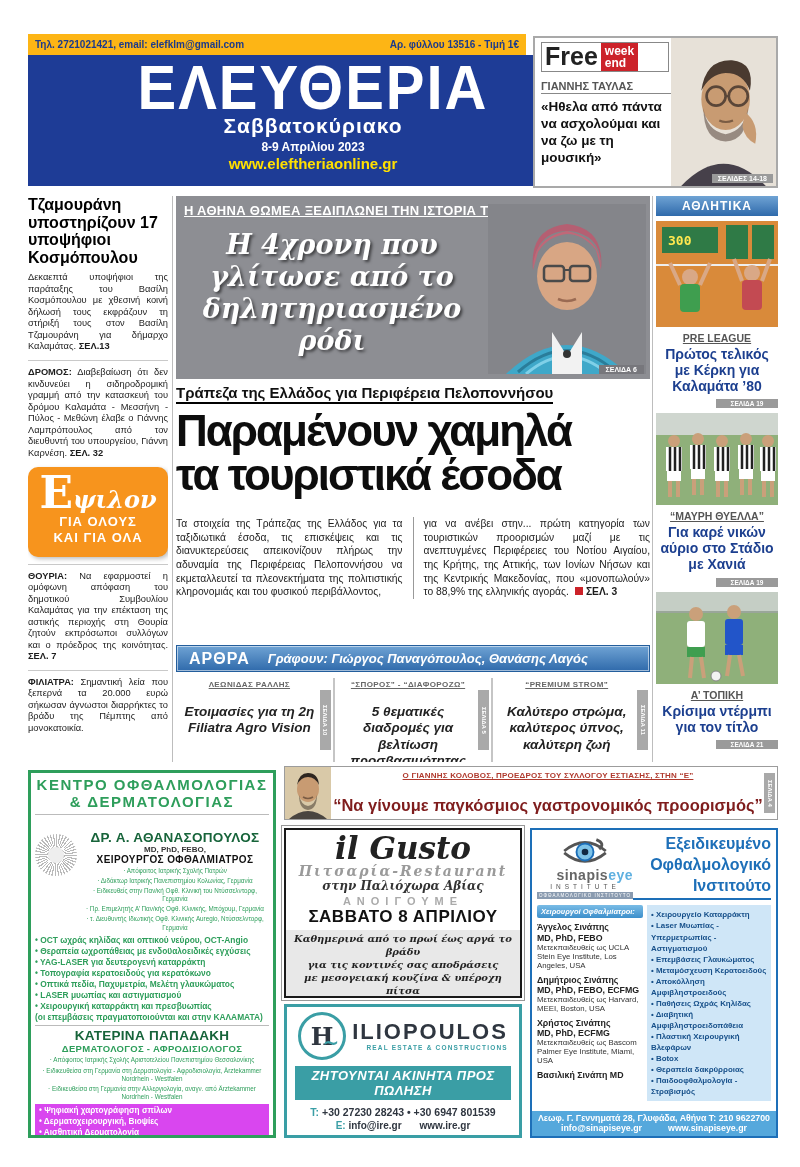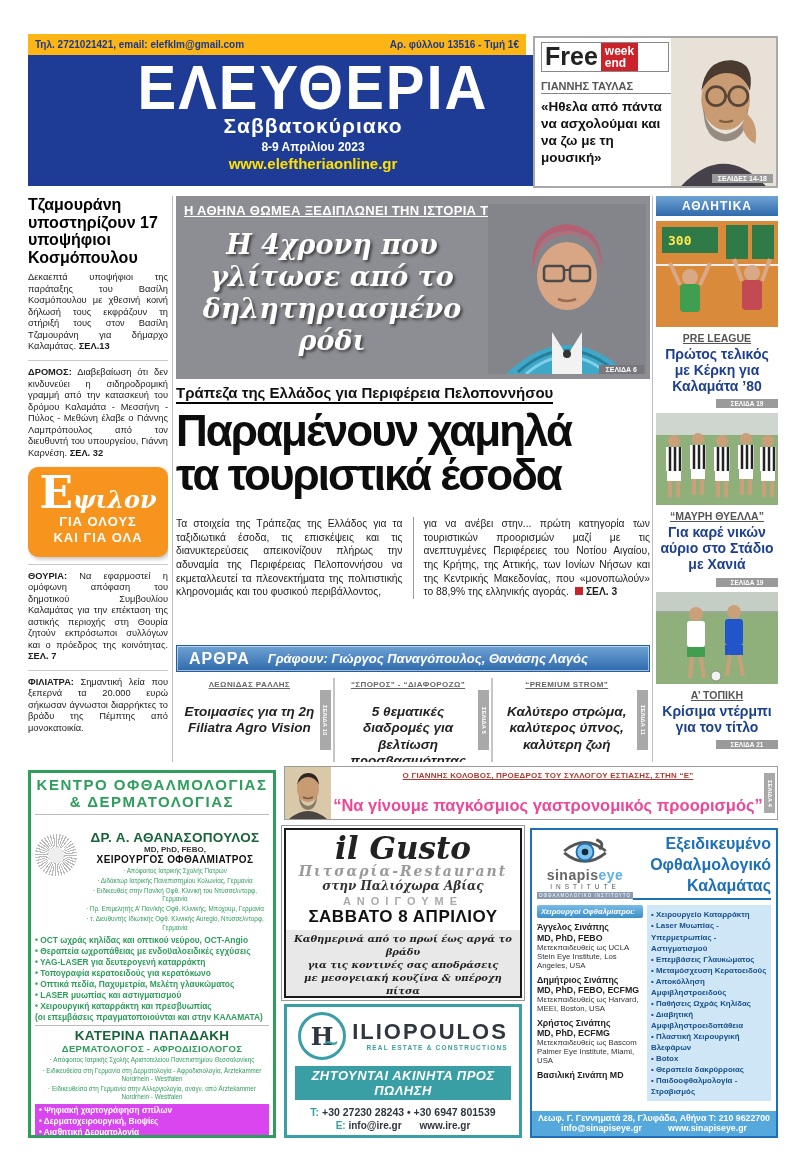--- a/index.html
+++ b/index.html
@@ -81,21 +81,21 @@
   .sp-k{font-size:10.5px;font-weight:bold;color:#555;text-decoration:underline;}
   .sp-t{font-size:14px;font-weight:bold;color:#1c3f8f;line-height:1.15;margin-top:2px;}
   .sp-page{display:block;width:62px;margin:5px 0 4px auto;background:#9a9a9a;color:#fff;
            font-size:6.5px;font-weight:bold;text-align:center;padding:1px 0;}
   
   #quotebar{position:absolute;left:284px;top:766px;width:494px;height:54px;border:1px solid #9c9c9c;
             box-sizing:border-box;display:flex;align-items:center;overflow:hidden;}
   .qb-photo{width:46px;height:52px;flex:none;}
   .qb-mid{flex:1;text-align:center;padding-right:12px;}
   .qb-k{font-size:8px;font-weight:bold;color:#b03a2e;text-decoration:underline;letter-spacing:.2px;}
-  .qb-q{font-size:16.5px;font-weight:bold;color:#ec4899;margin-top:16px;}
+  .qb-q{font-size:16.5px;font-weight:bold;color:#7f1d1d;margin-top:16px;}
   
   #greenad{position:absolute;left:28px;top:770px;width:248px;height:368px;border:3px solid #2e9e5b;
            box-sizing:border-box;padding:3px 4px;overflow:hidden;}
   .ga-title{font-size:15px;font-weight:bold;color:#2e9e5b;text-align:center;letter-spacing:1.5px;line-height:1.15;}
   .ga-docrow{display:flex;align-items:flex-start;margin-top:3px;border-top:1px solid #bbb;padding-top:15px;}
   .sunburst{flex:none;width:42px;height:42px;border-radius:50%;
             background:repeating-conic-gradient(#b9b9b9 0 4deg,#fff 4deg 9deg);position:relative;margin:4px 4px 0 0;}
   .sunburst::after{content:"";position:absolute;left:13px;top:13px;width:16px;height:16px;border-radius:50%;background:#eee;}
   .ga-docmain{flex:1;text-align:center;}
   .ga-name{font-size:13.5px;font-weight:bold;color:#17643a;letter-spacing:.3px;}
@@ -137,21 +137,21 @@
               letter-spacing:.5px;margin:6px 8px 0;padding:2px 0;}
   .ire-phones{font-size:10.5px;font-weight:bold;color:#2f3640;margin-top:6px;}
   .ire-phones .t{color:#3a9ea5;}
   .ire-links{display:flex;justify-content:center;gap:18px;font-size:10px;font-weight:bold;color:#2f3640;margin-top:2px;}
   .ire-links .t{color:#3a9ea5;}
   
   #sinapis{position:absolute;left:530px;top:828px;width:248px;height:310px;border:2px solid #1d6fb8;
            box-sizing:border-box;overflow:hidden;background:#fff;}
   .sn-top{display:flex;padding:4px 5px 2px;}
   .sn-logo{width:96px;flex:none;text-align:center;}
-  .sn-brand{font-size:14px;font-weight:bold;color:#666;letter-spacing:.5px;line-height:1;}
+  .sn-brand{font-size:14px;font-weight:bold;color:#666;letter-spacing:.5px;line-height:1;text-align:right;}
   .sn-brand .eye{color:#5fb0e0;}
   .sn-inst{font-size:6.5px;letter-spacing:4px;color:#555;margin-top:1px;}
   .sn-instbar{background:#8a9bb0;color:#fff;font-size:4.5px;letter-spacing:1px;padding:1px 0;margin-top:2px;}
   .sn-title{flex:1;text-align:right;font-size:16px;font-weight:bold;color:#1d6fb8;line-height:1.3;
             border-bottom:2px solid #1d6fb8;padding-bottom:2px;align-self:flex-start;}
   .sn-body{display:flex;padding:3px 5px;gap:4px;}
   .sn-docs{width:106px;flex:none;}
   .sn-dochdr{background:linear-gradient(#79bce6,#3d8fcb);color:#fff;font-size:7.5px;font-weight:bold;
              font-style:italic;padding:2px 4px;border-radius:2px;}
   .sn-docname{font-size:8.8px;font-weight:bold;color:#222;margin-top:4px;line-height:1.15;}
@@ -502,21 +502,21 @@
           <path d="M8 18 Q30 0 52 18" stroke="#555" fill="none" stroke-width="3"></path>
           <path d="M8 20 Q30 38 52 20" stroke="#555" fill="none" stroke-width="3"></path>
           <path d="M42 6 Q52 10 45 16" stroke="#555" fill="none" stroke-width="3"></path>
           <circle cx="30" cy="19" r="9" fill="#7ec3e8" stroke="#1d6fb8" stroke-width="2"></circle>
           <circle cx="30" cy="19" r="3.5" fill="#112a44"></circle>
         </svg>
         <div class="sn-brand"><span>sinapis</span><span class="eye">eye</span></div>
         <div class="sn-inst">INSTITUTE</div>
         <div class="sn-instbar">ΟΦΘΑΛΜΟΛΟΓΙΚΟ ΙΝΣΤΙΤΟΥΤΟ</div>
       </div>
-      <div class="sn-title">Εξειδικευμένο Οφθαλμολογικό Καλαμάτας</div>
+      <div class="sn-title">Εξειδικευμένο Οφθαλμολογικό Ινστιτούτο</div>
     </div>
     <div class="sn-body">
       <div class="sn-docs">
         <div class="sn-dochdr">Χειρουργοί Οφθαλμίατροι:</div>
         <div class="sn-docname">Άγγελος Σινάπης</div>
         <div class="sn-doctitles">MD, PhD, FEBO</div>
         <div class="sn-docnote">Μετεκπαιδευθείς ως UCLA Stein Eye Institute, Los Angeles, USA</div>
         <div class="sn-docname">Δημήτριος Σινάπης</div>
         <div class="sn-doctitles">MD, PhD, FEBO, ECFMG</div>
         <div class="sn-docnote">Μετεκπαιδευθείς ως Harvard, MEEI, Boston, USA</div>

